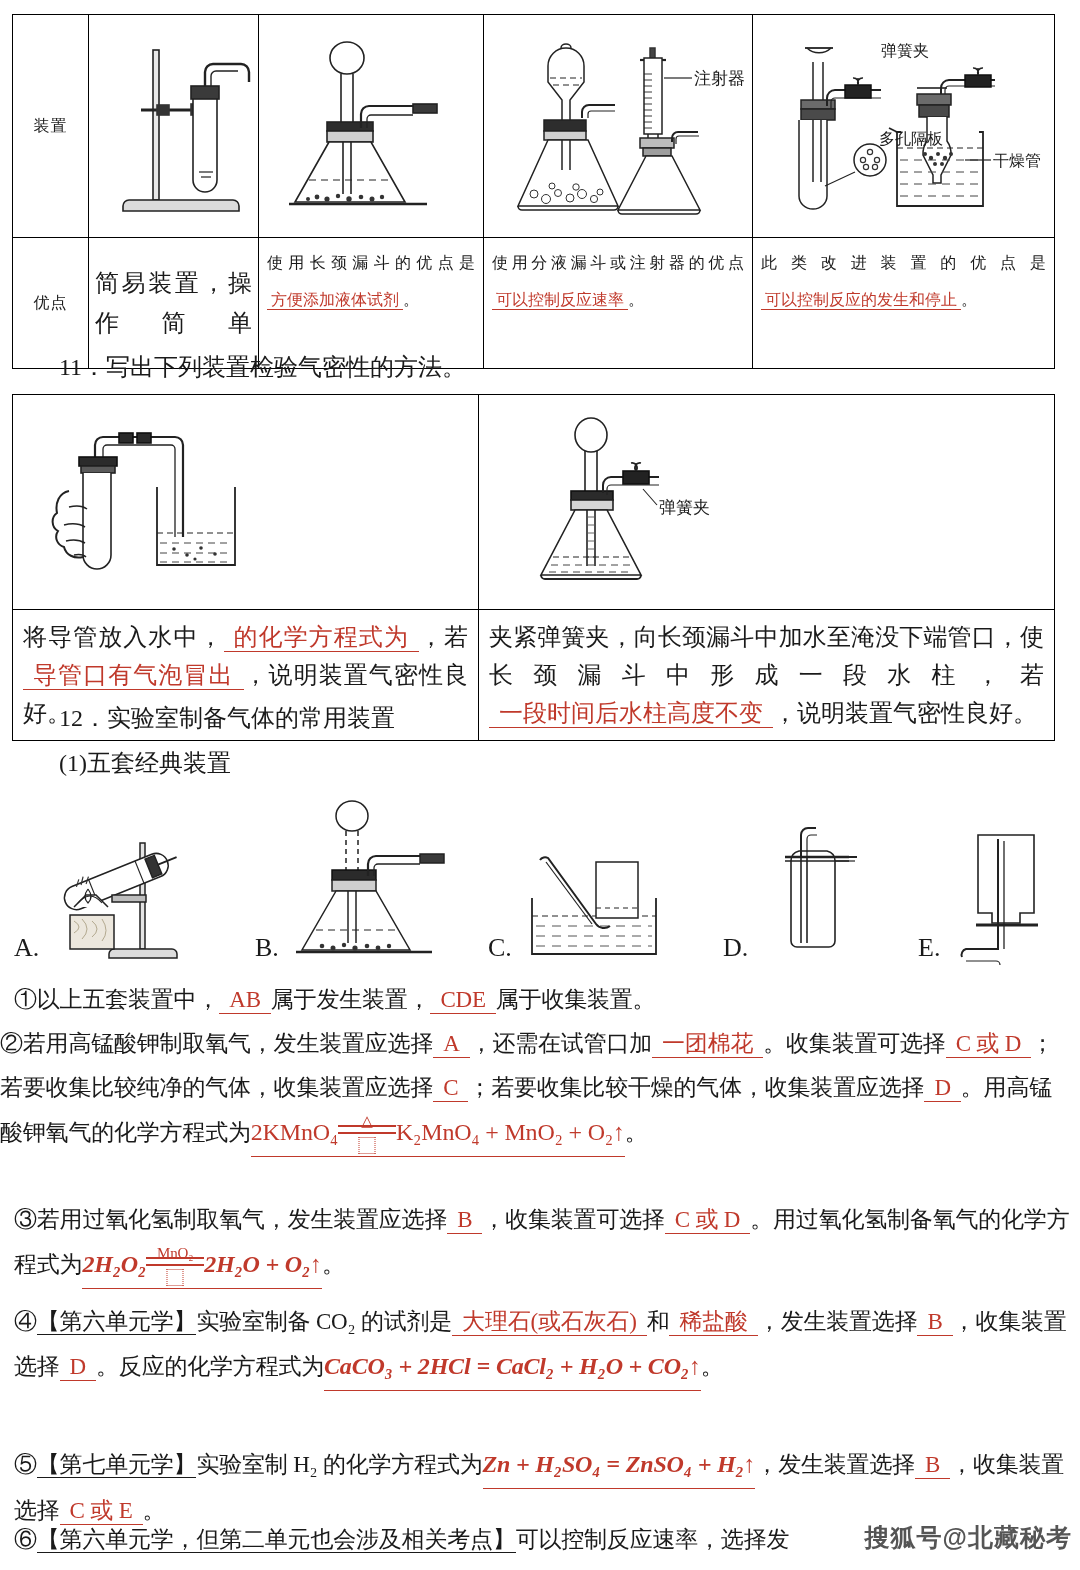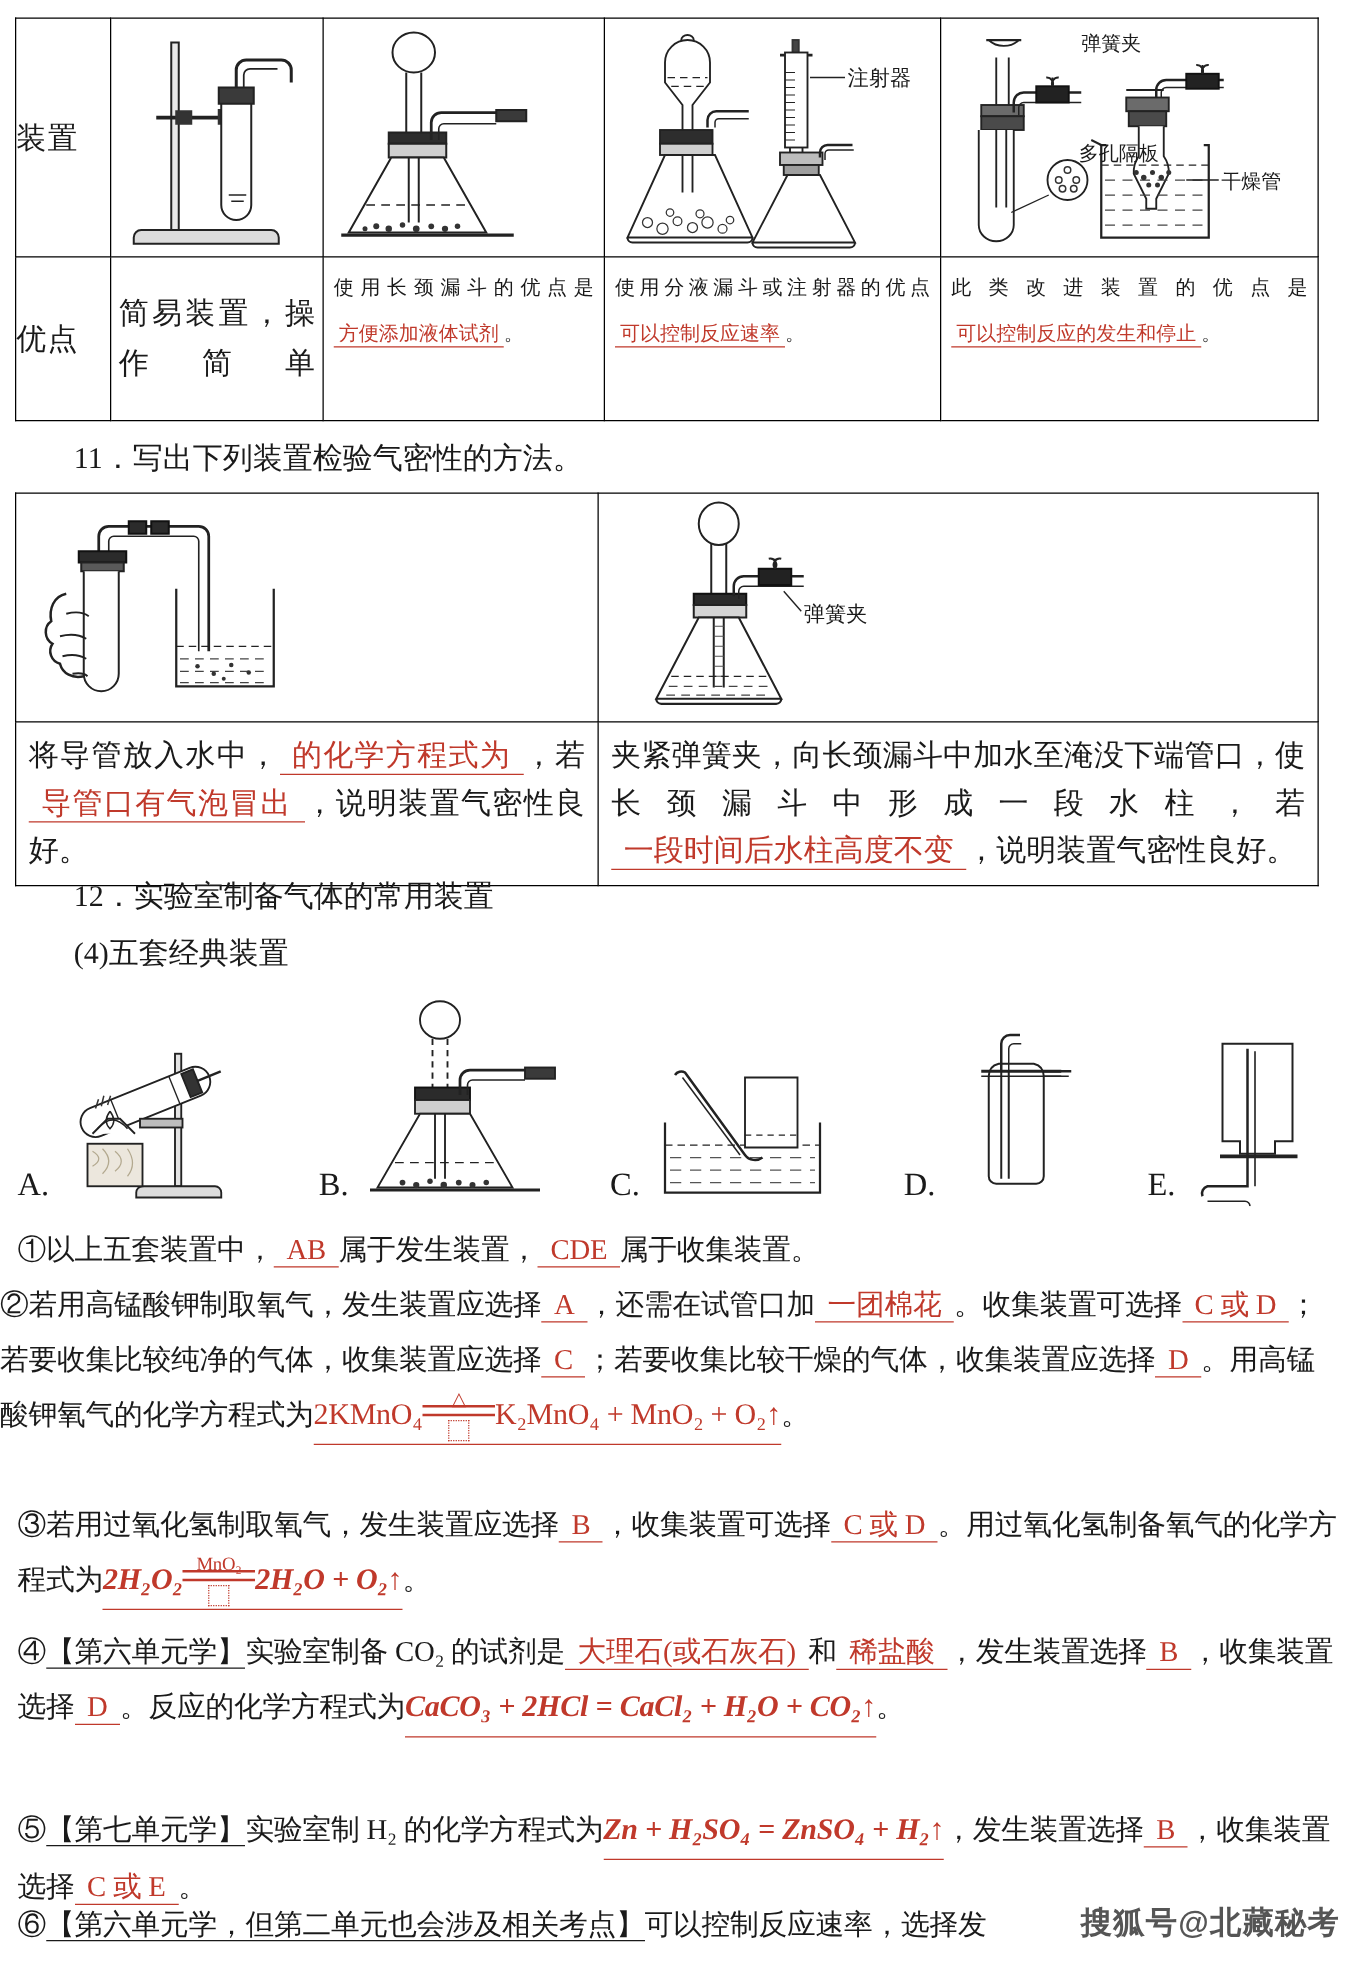--- a/index.html
+++ b/index.html
@@ -23,32 +23,33 @@
   }
 
   
   table.grid {
     border-collapse: collapse;
     table-layout: fixed;
   }
   table.grid td {
     border: 1.6px solid #000;
     vertical-align: middle;
-    padding: 0;
+    padding: 16px;
   }
 
   
   #table-apparatus {
     position: absolute;
     left: 12px;
     top: 14px;
     width: 1042px;
   }
   #table-apparatus td.lbl {
-    font-size: 24px;
+    text-align: center;
+    font-size: 16px;
     letter-spacing: 1px;
   }
   #table-apparatus td.fig {
     height: 190px;
     text-align: center;
   }
   #table-apparatus td.adv {
     height: 118px;
     padding: 6px 8px 6px 8px;
     vertical-align: top;
@@ -511,21 +512,21 @@
     <td class="ans">
       <span>夹紧弹簧夹，向长颈漏斗中加水至淹没下端管口，使长颈漏斗中形成一段水柱，若</span><span class="ans-red wide">一段时间后水柱高度不变</span><span>，说明装置气密性良好。</span>
     </td>
   </tr>
 </tbody>
     </table>
 
 <div class="qline" style="left:14px; top:703px;">
   <span>12．</span><span>实验室制备气体的常用装置</span>
 </div>
-<div class="qline" style="left:14px; top:748px;">(4)五套经典装置</div>
+<div class="qline" style="left:14px; top:748px;">(1)五套经典装置</div>
 
 <div id="option-row">
 
   <div class="opt-letter" style="left:14px;">A.</div>
   <div class="opt" style="left:48px;">
     <svg width="150" height="140" viewBox="0 0 150 140">
       <g stroke="#222" fill="none" stroke-width="1.5">
 
         <rect x="92" y="18" width="5" height="106" fill="#e4e4e4"></rect>
         <path d="M66 124 h58 a5 5 0 0 1 5 5 v4 h-68 v-4 a5 5 0 0 1 5 -5 z" fill="#dcdcdc"></path>

